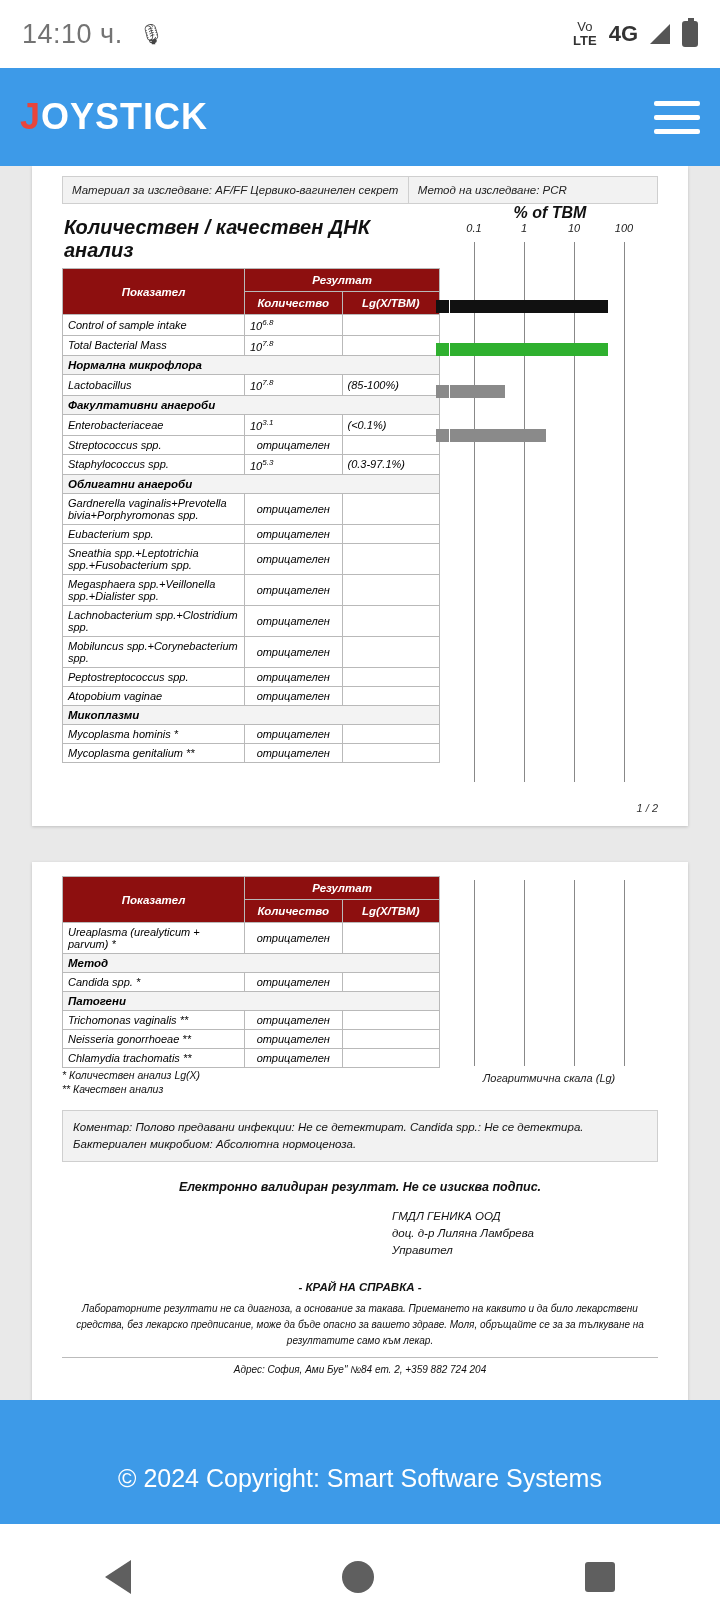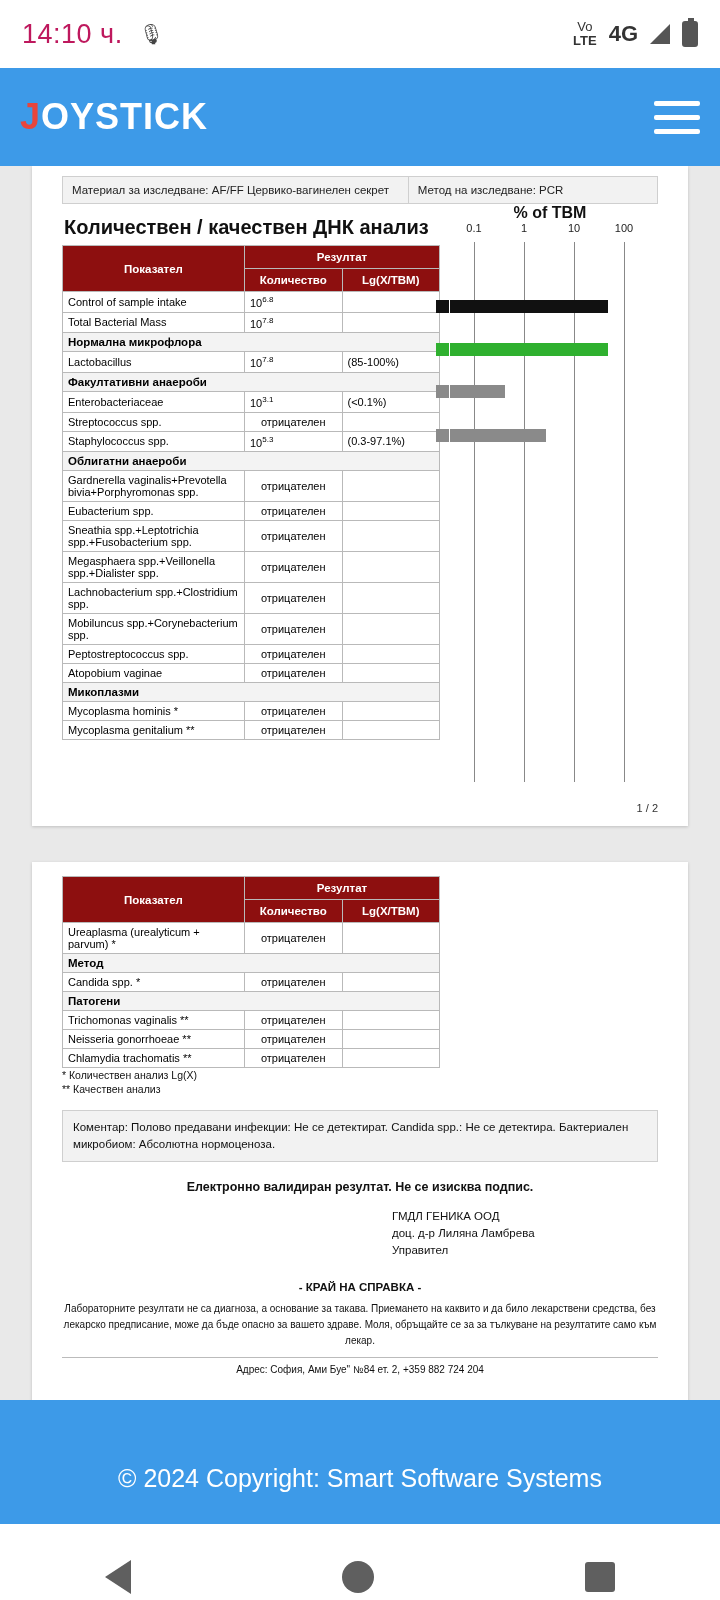--- a/index.html
+++ b/index.html
@@ -11,21 +11,21 @@
   }
   .phone { position: relative; width: 720px; height: 1600px; overflow: hidden; background:#e9e9e9; }
 
   
   .statusbar {
     height: 68px; background: #ffffff;
     display: flex; align-items: center; justify-content: space-between;
     padding: 0 22px;
   }
   .sb-left { display: flex; align-items: center; gap: 16px; }
-  .sb-clock { font-size: 27px; color: #be185d; letter-spacing: 0.5px; }
+  .sb-clock { font-size: 27px; color: #737373; letter-spacing: 0.5px; }
   .sb-right { display: flex; align-items: center; gap: 12px; }
   .volte { font-size: 13px; line-height: 1.05; color:#333; text-align:center; }
   .volte b { display:block; font-size: 13px; font-weight: 700;}
   .net4g { font-size: 22px; font-weight: 700; color: #333; }
   .sig { width: 0; height: 0; border-left: 20px solid transparent; border-bottom: 20px solid #555; }
   .batt { width: 16px; height: 26px; border: 2px solid #555; border-radius: 3px; position: relative; background:#555; }
   .batt:after { content:""; position:absolute; top:-5px; left:4px; width:6px; height:3px; background:#555; }
   .micicon { font-size: 20px; color:#444; }
 
   
@@ -33,21 +33,21 @@
     height: 98px; background: #3d9ae8;
     display: flex; align-items: center; justify-content: space-between;
     padding: 0 20px;
   }
   .brand { font-size: 36px; font-weight: 700; color: #ffffff; letter-spacing: 1px; }
   .brand .j { color: #e8453c; }
   .hamburger { width: 46px; display:flex; flex-direction: column; gap: 9px; cursor: pointer;}
   .hamburger span { display:block; height: 5px; background: #fff; border-radius:2px; }
 
   
-  .scroll { position: relative; height: 1234px; overflow: hidden; background: #e9e9e9; }
+  .scroll { position: relative; height: 1234px; overflow: hidden; background: #e9e9e9; font-style: italic; }
 
   .page {
     background: #fff;
     margin: 10px 32px 0 32px;
     padding: 14px 30px 16px 30px;
     position: relative;
     box-shadow: 0 1px 3px rgba(0,0,0,0.18);
   }
   .page1 { height: 660px; margin-top: 0; padding-top: 10px; }
   .page2 { height: 540px; margin-top: 36px; }
@@ -338,20 +338,29 @@
                   <td class="qty" style="text-align: center;">отрицателен</td>
                   <td class="lg"></td>
                 </tr>
               </tbody>
           </table>
           <div class="footnotes">
             <div>* Количествен анализ Lg(X)</div>
             <div>** Качествен анализ</div>
           </div>
         </div>
+        <div class="chartwrap">
+          <div class="gridlines" id="grid2" style="top:4px;height:186px;">
+              <div class="gline" style="left: 12%;"></div>
+              <div class="gline" style="left: 37%;"></div>
+              <div class="gline" style="left: 62%;"></div>
+              <div class="gline" style="left: 87%;"></div>
+            </div>
+          <div class="logscale" style="position:absolute; top:196px; left:-6px;">Логаритмична скала (Lg)</div>
+        </div>
       </div>
 
       <div class="comment">Коментар: Полово предавани инфекции: Не се детектират. Candida spp.: Не се детектира. Бактериален микробиом: Абсолютна нормоценоза.</div>
       <div class="validated">Електронно валидиран резултат. Не се изисква подпис.</div>
       <div class="signer">
         <div>ГМДЛ ГЕНИКА ООД</div>
         <div>доц. д-р Лиляна Ламбрева</div>
         <div>Управител</div>
       </div>
       <div class="endmark">- КРАЙ НА СПРАВКА -</div>

